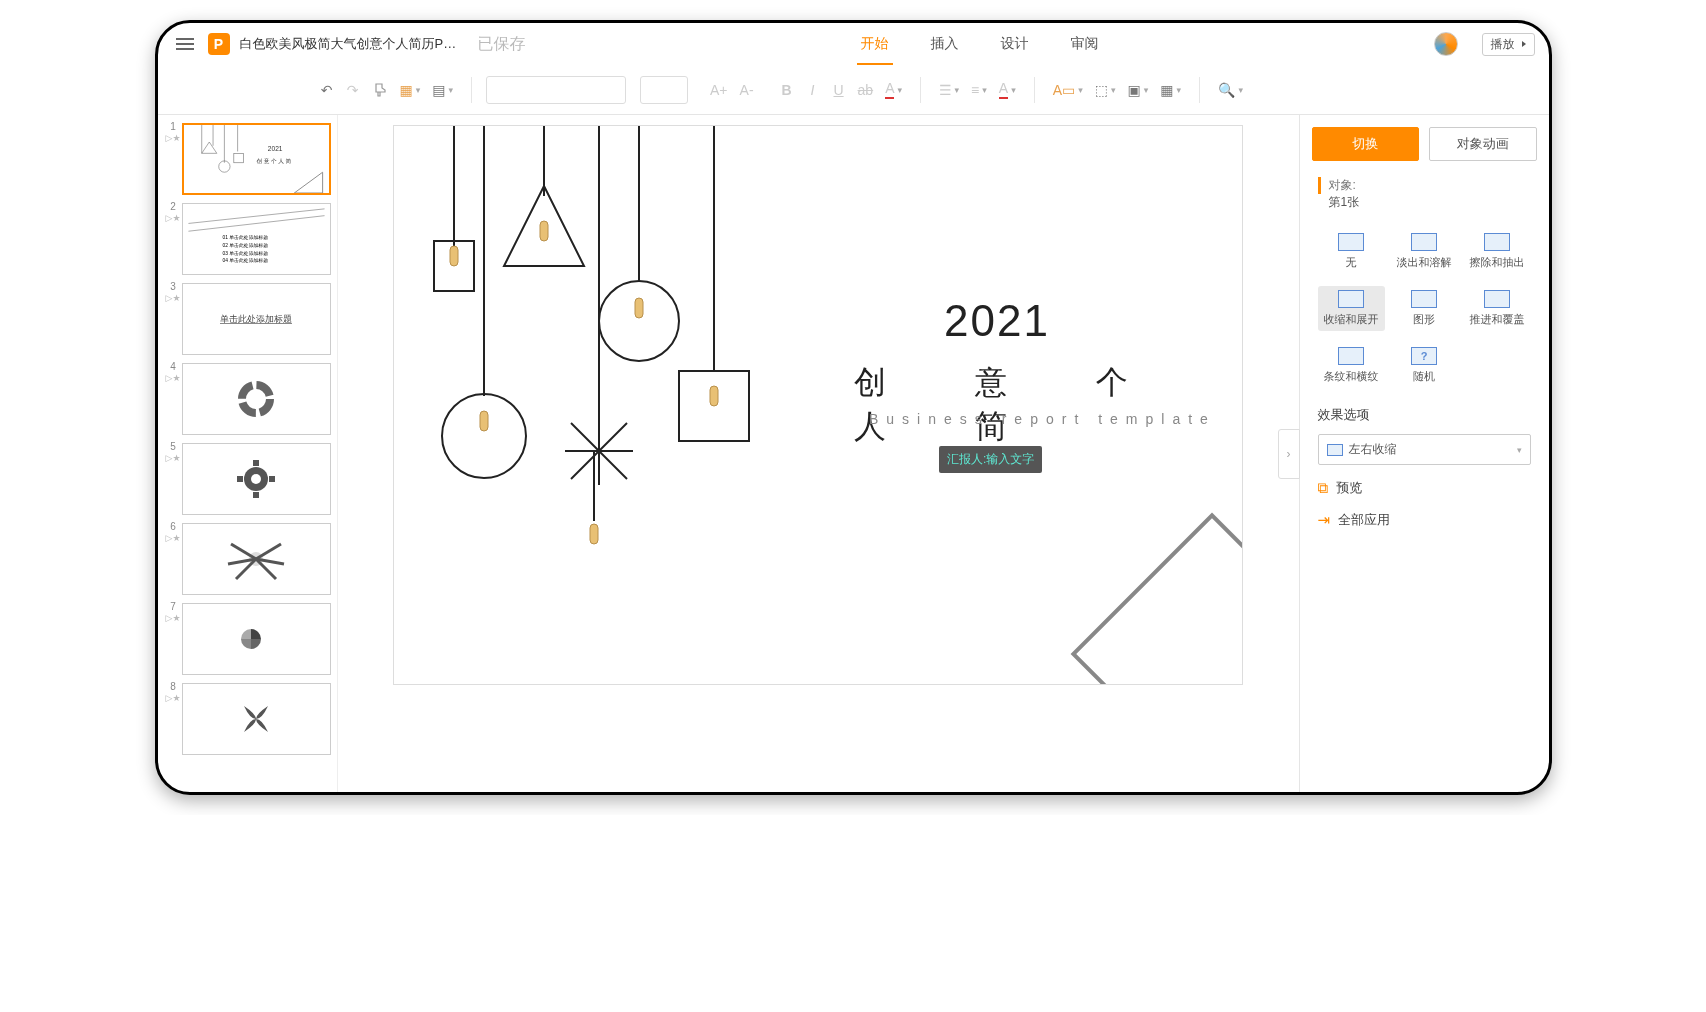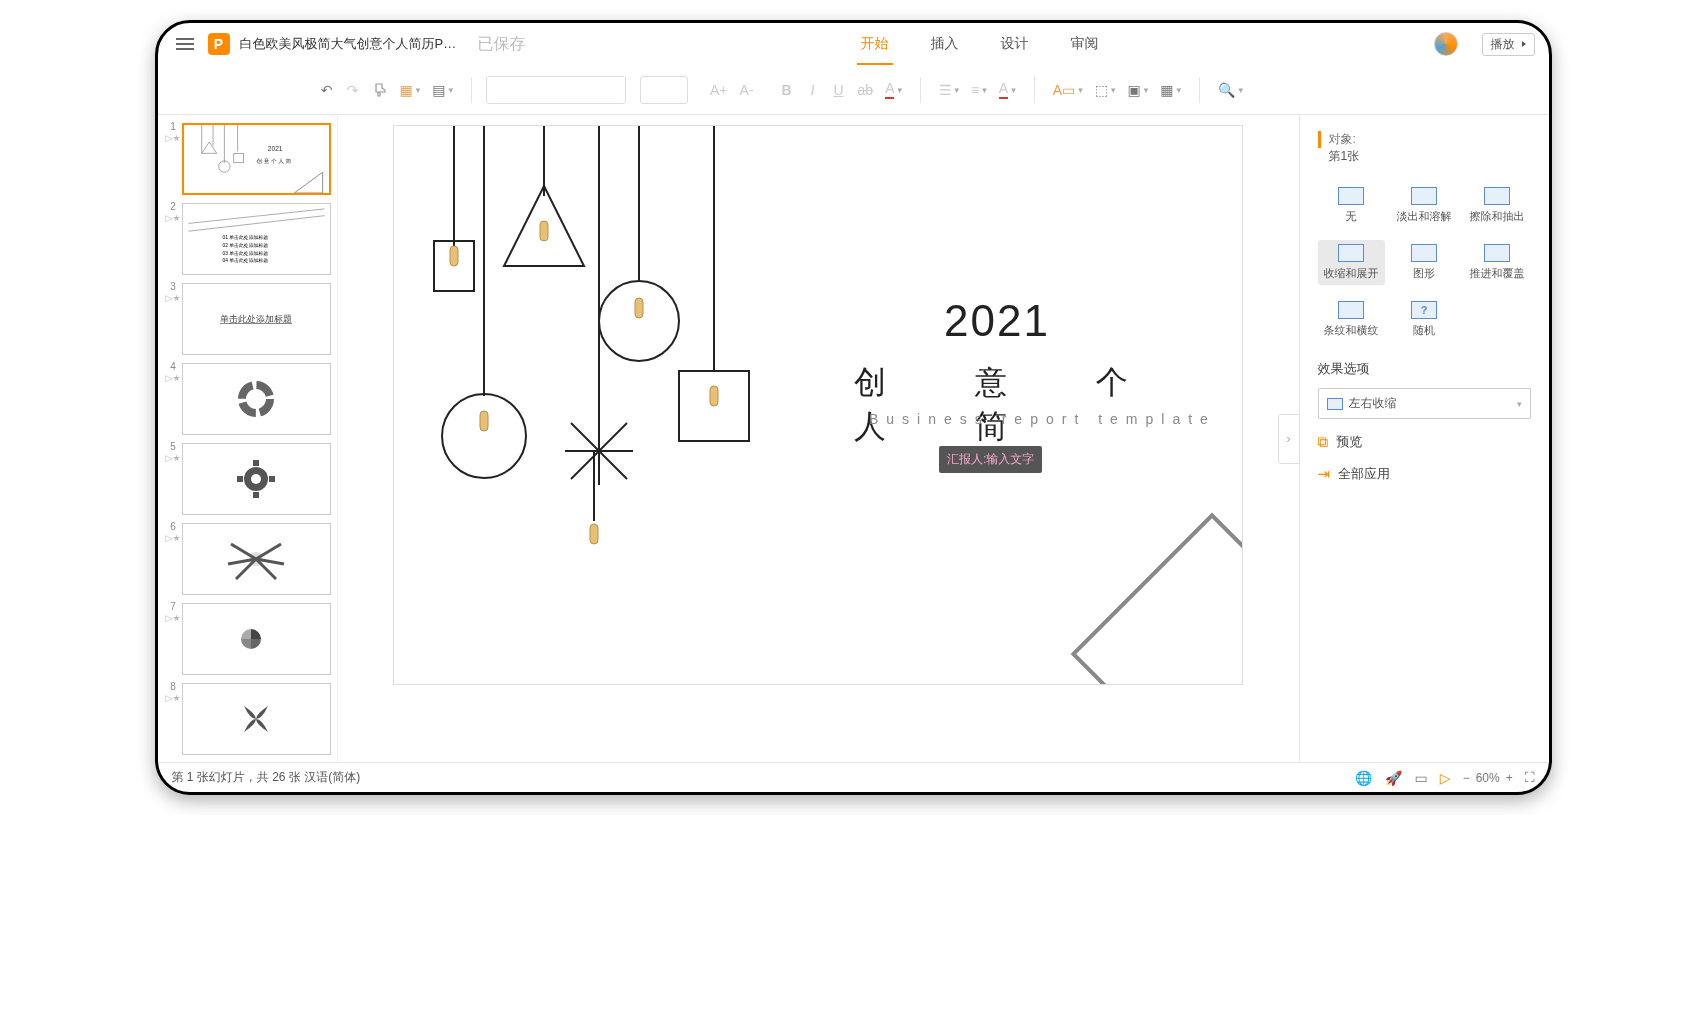--- a/index.html
+++ b/index.html
@@ -38,21 +38,21 @@
 .thumb-num { position: absolute; left: 2px; top: -2px; font-size: 10px; color: #888; display:flex;flex-direction:column;align-items:center; gap:1px;}
 .thumb-star{font-size:9px;color:#bbb;}
 .thumb-canvas { margin-left: 18px; height: 72px; border: 1px solid #ccc; background: #fff; font-size: 6px; color: #888; display:flex;align-items:center;justify-content:center;overflow:hidden;position:relative;text-decoration:underline;}
 .thumb.active .thumb-canvas { border: 2px solid #ff8a00; }
 
 .canvas-area { flex: 1; display: flex; align-items:flex-start; justify-content: center; background: #fff; position: relative; padding:10px 0 0 0; }
 .slide { width: 850px; height: 560px; background: #fff; border:1px solid #ddd; position: relative; overflow: hidden; }
 .slide .year { position:absolute; top:170px; left:550px; font-size:44px; letter-spacing:2px; color:#222;}
 .slide .title-cn { position:absolute; top:235px; left:460px; font-size:32px; letter-spacing:40px; color:#222;}
 .slide .subtitle { position:absolute; top:285px; left:475px; font-size:14px; letter-spacing:8px; color:#888;}
-.slide .reporter-tag{ position:absolute; top:320px; left:545px; background:#555;color:#f9a8d4;font-size:12px;padding:5px 8px;border-radius:2px;}
+.slide .reporter-tag{ position:absolute; top:320px; left:545px; background:#555;color:#5eead4;font-size:12px;padding:5px 8px;border-radius:2px;}
 .slide .corner { position:absolute; right:-70px; bottom:-70px; width:200px;height:200px;border:4px solid #888; transform:rotate(45deg);}
 .lines{position:absolute;top:0;left:30px;width:420px;height:420px;}
 
 .expand-handle{position:absolute;right:-1px;top:50%;transform:translateY(-50%);width:22px;height:50px;border:1px solid #ddd;background:#fff;display:flex;align-items:center;justify-content:center;font-size:12px;color:#aaa;border-radius:3px 0 0 3px;}
 
 .panel { width: 250px; border-left: 1px solid #e5e5e5; display:flex; flex-direction:column; }
 .panel-tabs{ display:flex; padding:12px 12px 0;gap:10px;}
 .panel-tab{ flex:1;text-align:center;font-size:13px;padding:7px 0;border:1px solid #ccc;border-radius:2px;color:#555;}
 .panel-tab.active{ background:#ff8a00;border-color:#ff8a00;color:#fff;}
 .panel-body{ padding:16px 18px; font-size:12px;color:#555; flex:1;}
@@ -308,20 +308,24 @@
         <div class="year">2021</div>
         <div class="title-cn">创 意 个 人 简</div>
         <div class="subtitle">Business report template</div>
         <div class="reporter-tag">汇报人:输入文字</div>
         <div class="corner"></div>
       </div>
       <div class="expand-handle">›</div>
     </div>
 
     <div class="panel">
+      <div class="panel-tabs">
+        <div class="panel-tab active">切换</div>
+        <div class="panel-tab">对象动画</div>
+      </div>
       <div class="panel-body">
         <div class="obj-label">对象:</div>
         <div class="obj-value">第1张</div>
         <div class="trans-grid">
           <div class="trans-item">
               <div class="trans-icon"></div>
               <span>无</span>
             </div>
           <div class="trans-item">
               <div class="trans-icon"></div>
@@ -365,29 +369,14 @@
             <span>预览</span>
           </div>
         <div class="panel-link">
             <span class="ico">⇥</span>
             <span>全部应用</span>
           </div>
       </div>
     </div>
   </div>
 
-  <div class="status">
-    <div>第 1 张幻灯片，共 26 张  汉语(简体)</div>
-    <div class="status-right">
-      <span class="ico">🌐</span>
-      <span class="ico">🚀</span>
-      <span class="ico">▭</span>
-      <span class="ico" style="color:#ff8a00">▷</span>
-      <div class="zoom">
-        <span>−</span>
-        <span>60%</span>
-        <span>+</span>
-      </div>
-      <span class="ico">⛶</span>
-    </div>
-  </div>
 
 </div>
 
 </body></html>

